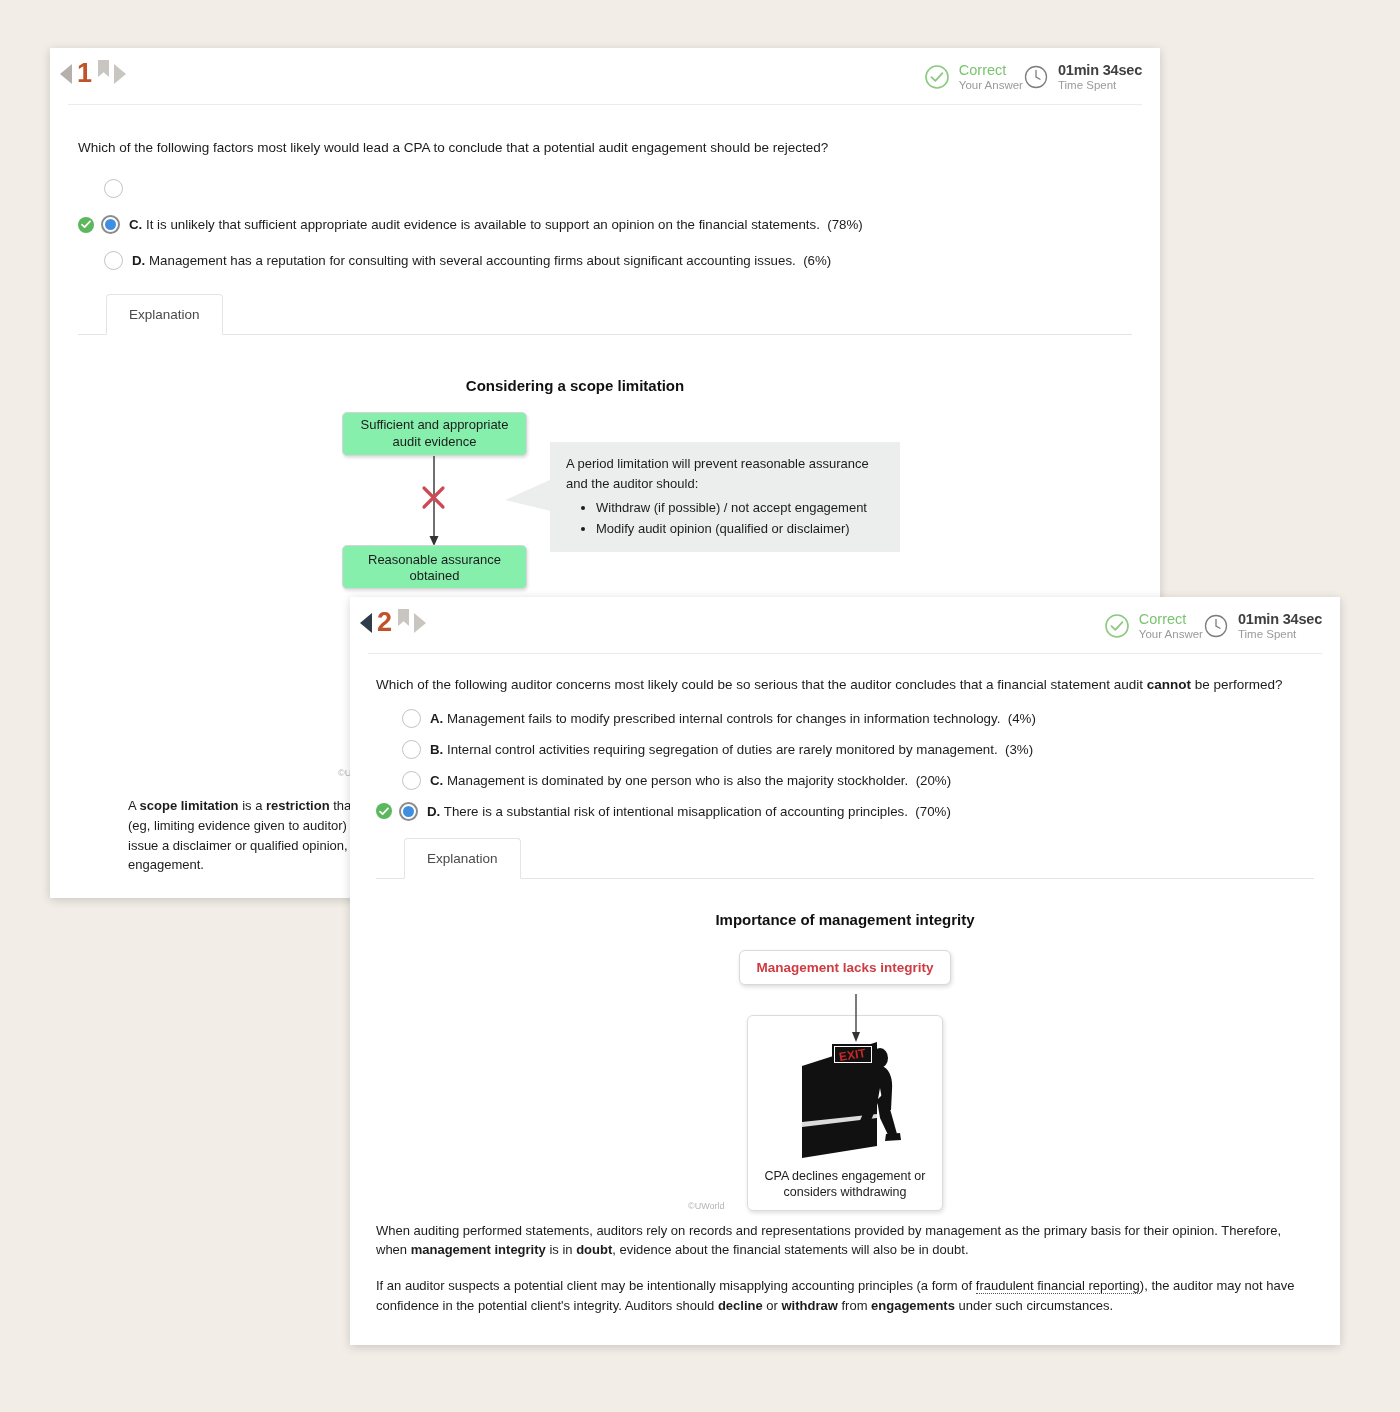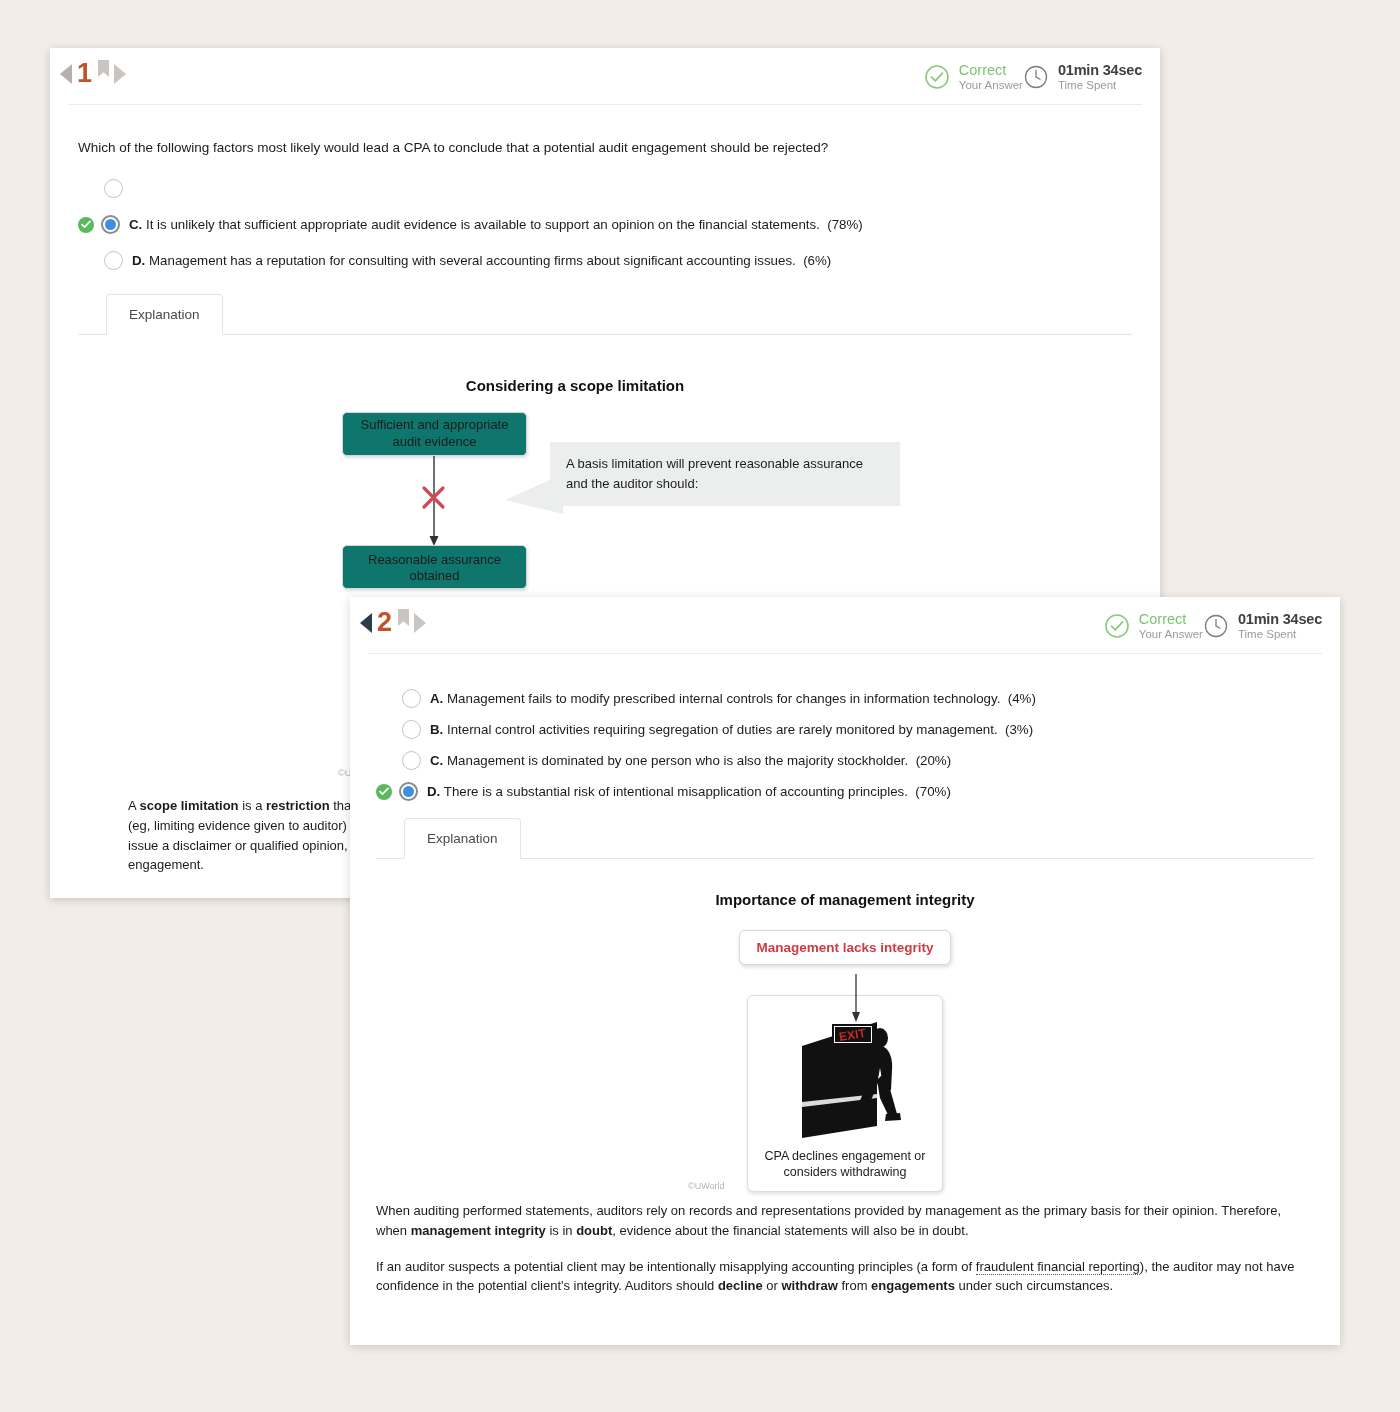--- a/index.html
+++ b/index.html
@@ -57,21 +57,21 @@
 
   
   .tabrow{position:relative;margin-top:16px;height:40px;}
   .tabline{position:absolute;left:0;right:0;bottom:0;height:1px;background:#e4e4e4;}
   .tab{position:absolute;left:28px;bottom:0;height:39px;padding:0 22px;display:flex;align-items:center;
        border:1px solid #e4e4e4;border-bottom:1px solid #fff;background:#fff;border-radius:4px 4px 0 0;
        font-size:13.5px;color:#4a4a4a;}
 
   
   .diagtitle{text-align:center;font-size:15px;font-weight:bold;color:#111;}
-  .dbox{border:1px solid #d6d6d6;border-radius:5px;background:#0f766e;box-shadow:1px 2px 3px rgba(0,0,0,0.13);
+  .dbox{border:1px solid #d6d6d6;border-radius:5px;background:#86efac;box-shadow:1px 2px 3px rgba(0,0,0,0.13);
         font-size:13px;color:#1c1c1c;text-align:center;line-height:1.3;padding:8px 10px;box-sizing:border-box;}
   .callout{background:#eceeed;font-size:13px;color:#1c1c1c;line-height:1.55;padding:12px 16px;box-sizing:border-box;}
   .callout ul{margin:4px 0 0 0;padding-left:30px;}
   .callout li{margin:1px 0;}
 
   
   .para{font-size:13px;color:#1c1c1c;line-height:1.52;}
   .para b{font-weight:bold;}
   .dotted{border-bottom:1.5px dotted #555;}
   .copy{font-size:9px;color:#b4b4b4;}
@@ -176,21 +176,25 @@
     <svg style="position:absolute;left:371px;top:108px;" width="26" height="26">
       <path d="M3 3 L22 22 M22 3 L3 22" stroke="#cb4a54" stroke-width="3.2" stroke-linecap="round"></path>
     </svg>
 
     <div class="dbox" style="position:absolute;left:292px;top:168px;width:185px;height:44px;display:flex;align-items:flex-start;justify-content:center;padding-top:6px;">Reasonable assurance obtained</div>
 
     <svg style="position:absolute;left:455px;top:95px;" width="60" height="45">
       <path d="M0 28 L58 2 L58 42 Z" fill="#eceeed"></path>
     </svg>
     <div class="callout" style="position:absolute;left:500px;top:65px;width:350px;">
-      <span>A basis limitation will prevent reasonable assurance and the auditor should:</span>
+      <span>A period limitation will prevent reasonable assurance and the auditor should:</span>
+      <ul>
+        <li>Withdraw (if possible) / not accept engagement</li>
+        <li>Modify audit opinion (qualified or disclaimer)</li>
+      </ul>
     </div>
   </div>
 
   <div class="dbox" style="position:absolute;left:342px;top:682px;width:185px;height:32px;"></div>
   <div class="copy" style="position:absolute;left:288px;top:720px;">©UWorld</div>
 
   <div style="position:absolute;left:78px;top:748px;width:1000px;">
     <div class="para">
       <span>A </span><b>scope limitation</b><span> is a </span><b>restriction</b><span> that preve</span><br>
       <span>(eg, limiting evidence given to auditor) or oth</span><br>
@@ -239,20 +243,23 @@
         <span class="lines">
           <span class="big time">01min 34sec</span>
           <span class="sub">Time Spent</span>
         </span>
       </div>
     </div>
     <div class="hdr-rule"></div>
   </div>
 
   <div style="padding:18px 26px 0 26px;">
+    <div class="qtext">
+      <span>Which of the following auditor concerns most likely could be so serious that the auditor concludes that a financial statement audit </span><b>cannot</b><span> be performed?</span>
+    </div>
 
     <div class="choices" style="margin-top:8px;">
 
       <div class="choice" style="padding-left:26px;height:31px;">
         <span class="radio"></span>
         <span class="ctext"><b>A.</b>
           <span>Management fails to modify prescribed internal controls for changes in information technology.</span>&nbsp;
           <span class="pct">(4%)</span></span>
       </div>
 

